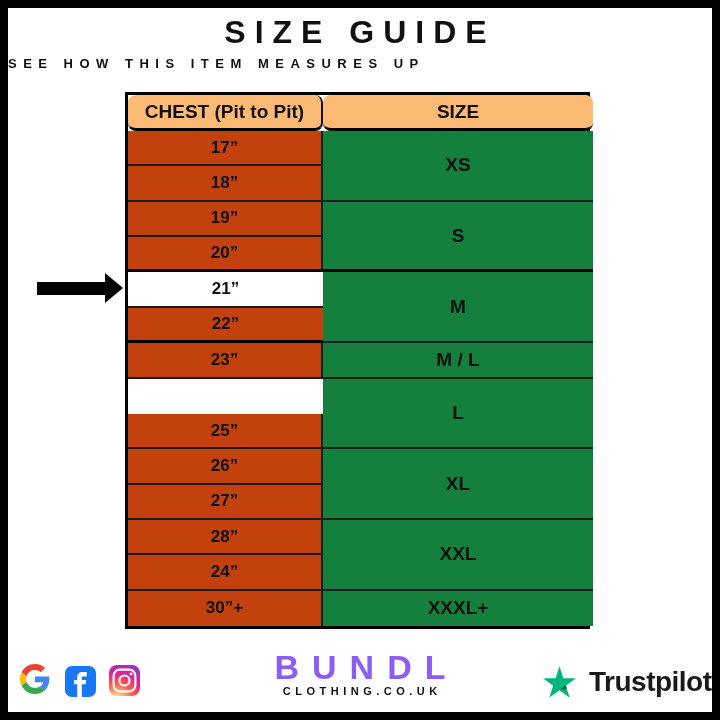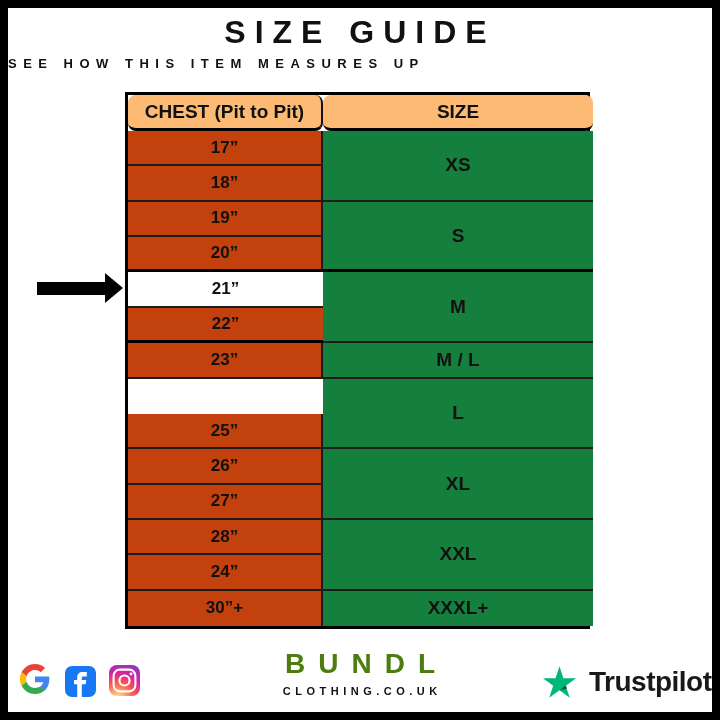--- a/index.html
+++ b/index.html
@@ -43,21 +43,21 @@
     left:57px; top:658px; width:31px; height:31px; border-radius:7px;
     background:#1877F2; display:flex; align-items:flex-end; justify-content:center; overflow:hidden;
   }
   .instagram-icon {
     left:101px; top:657px; width:31px; height:31px; border-radius:8px;
     background:radial-gradient(circle at 28% 110%, #fdf497 0%, #fd5949 40%, #d6249f 65%, #8a3ab9 92%);
     display:flex; align-items:center; justify-content:center;
   }
   .brand {
     position:absolute; top:640px; left:0; width:100%; text-align:center;
-    font-size:28px; font-weight:800; letter-spacing:13px; text-indent:13px; color:#4d7c0f;
+    font-size:34px; font-weight:800; letter-spacing:13px; text-indent:13px; color:#8b5cf6;
   }
   .brand-sub {
     position:absolute; top:677px; left:0; width:100%; text-align:center;
     font-size:11px; font-weight:700; letter-spacing:4.5px; text-indent:4.5px; color:#111;
   }
   .trustpilot { position:absolute; left:535px; top:658px; display:flex; align-items:center; }
   .trustpilot-label { font-size:28px; font-weight:700; color:#191919; margin-left:13px; letter-spacing:-0.5px; }
 </style>
 </head>
 <body>

